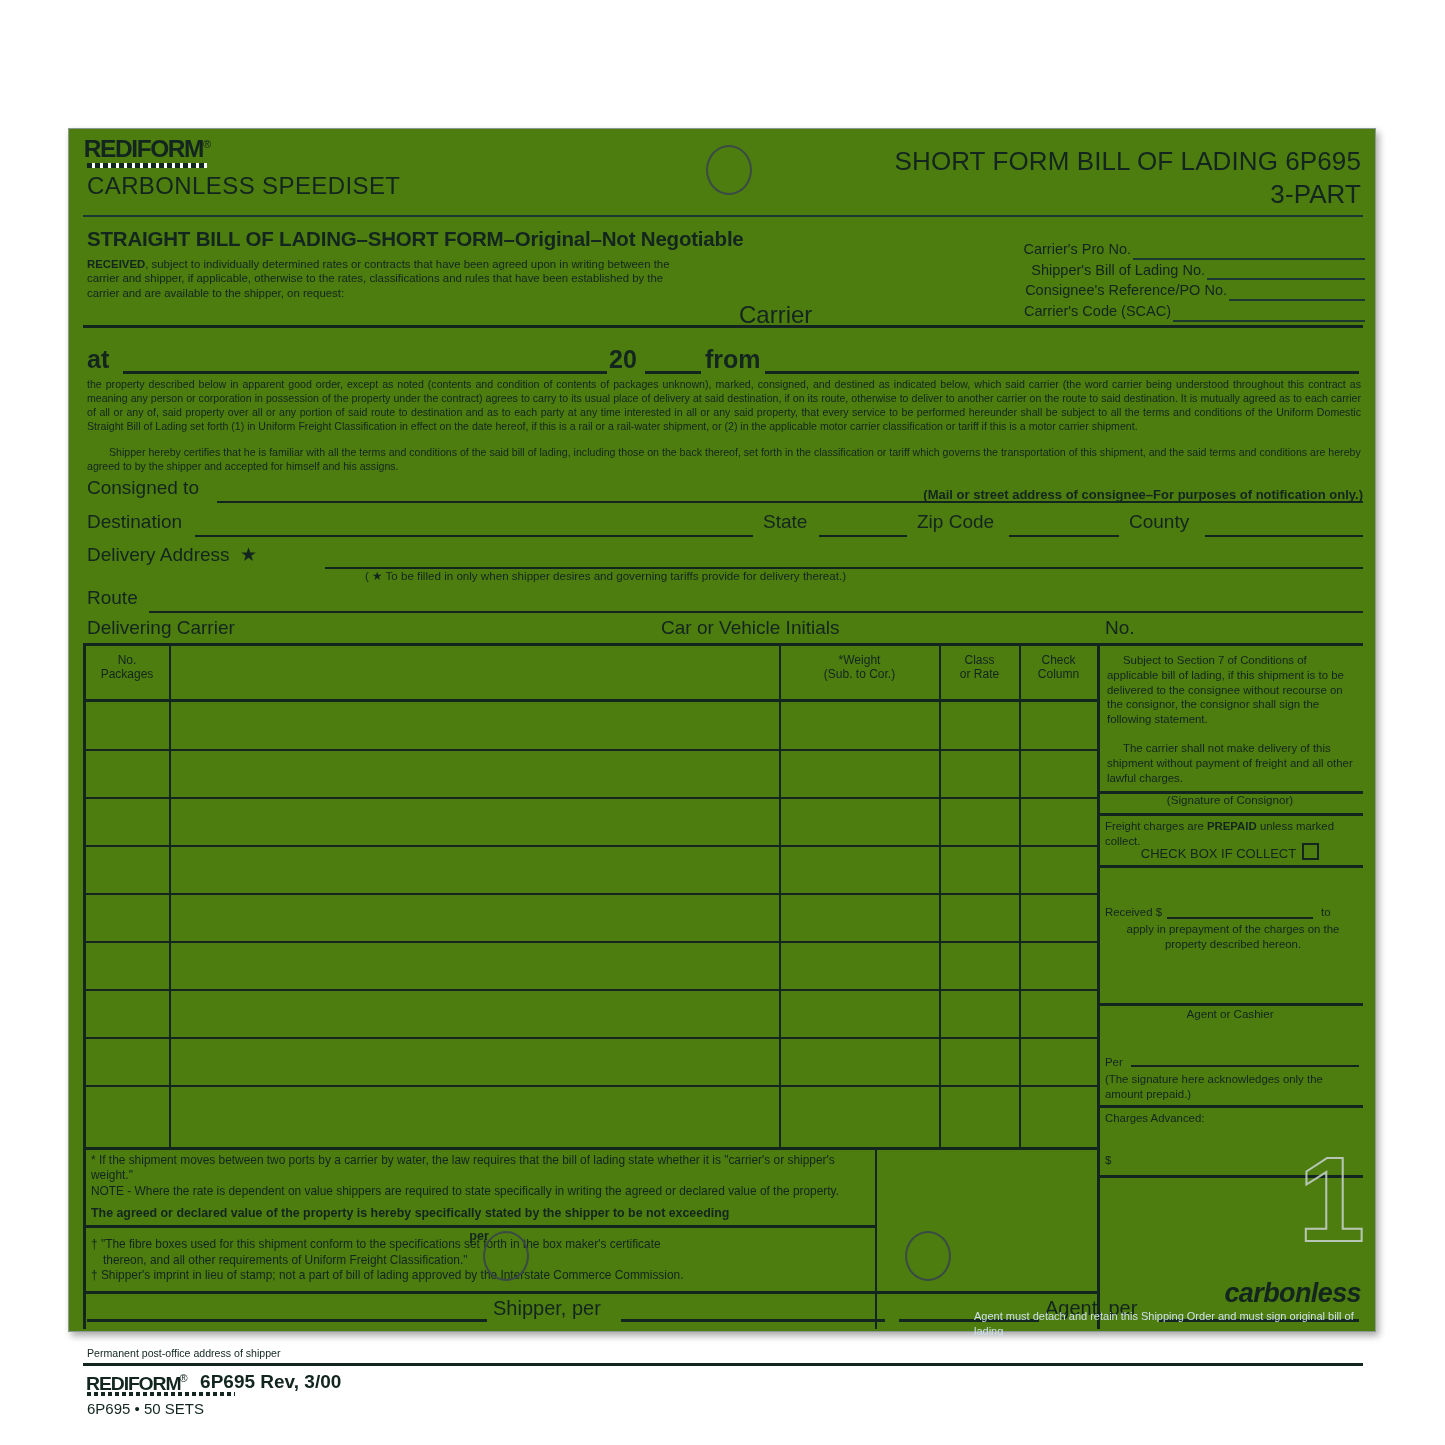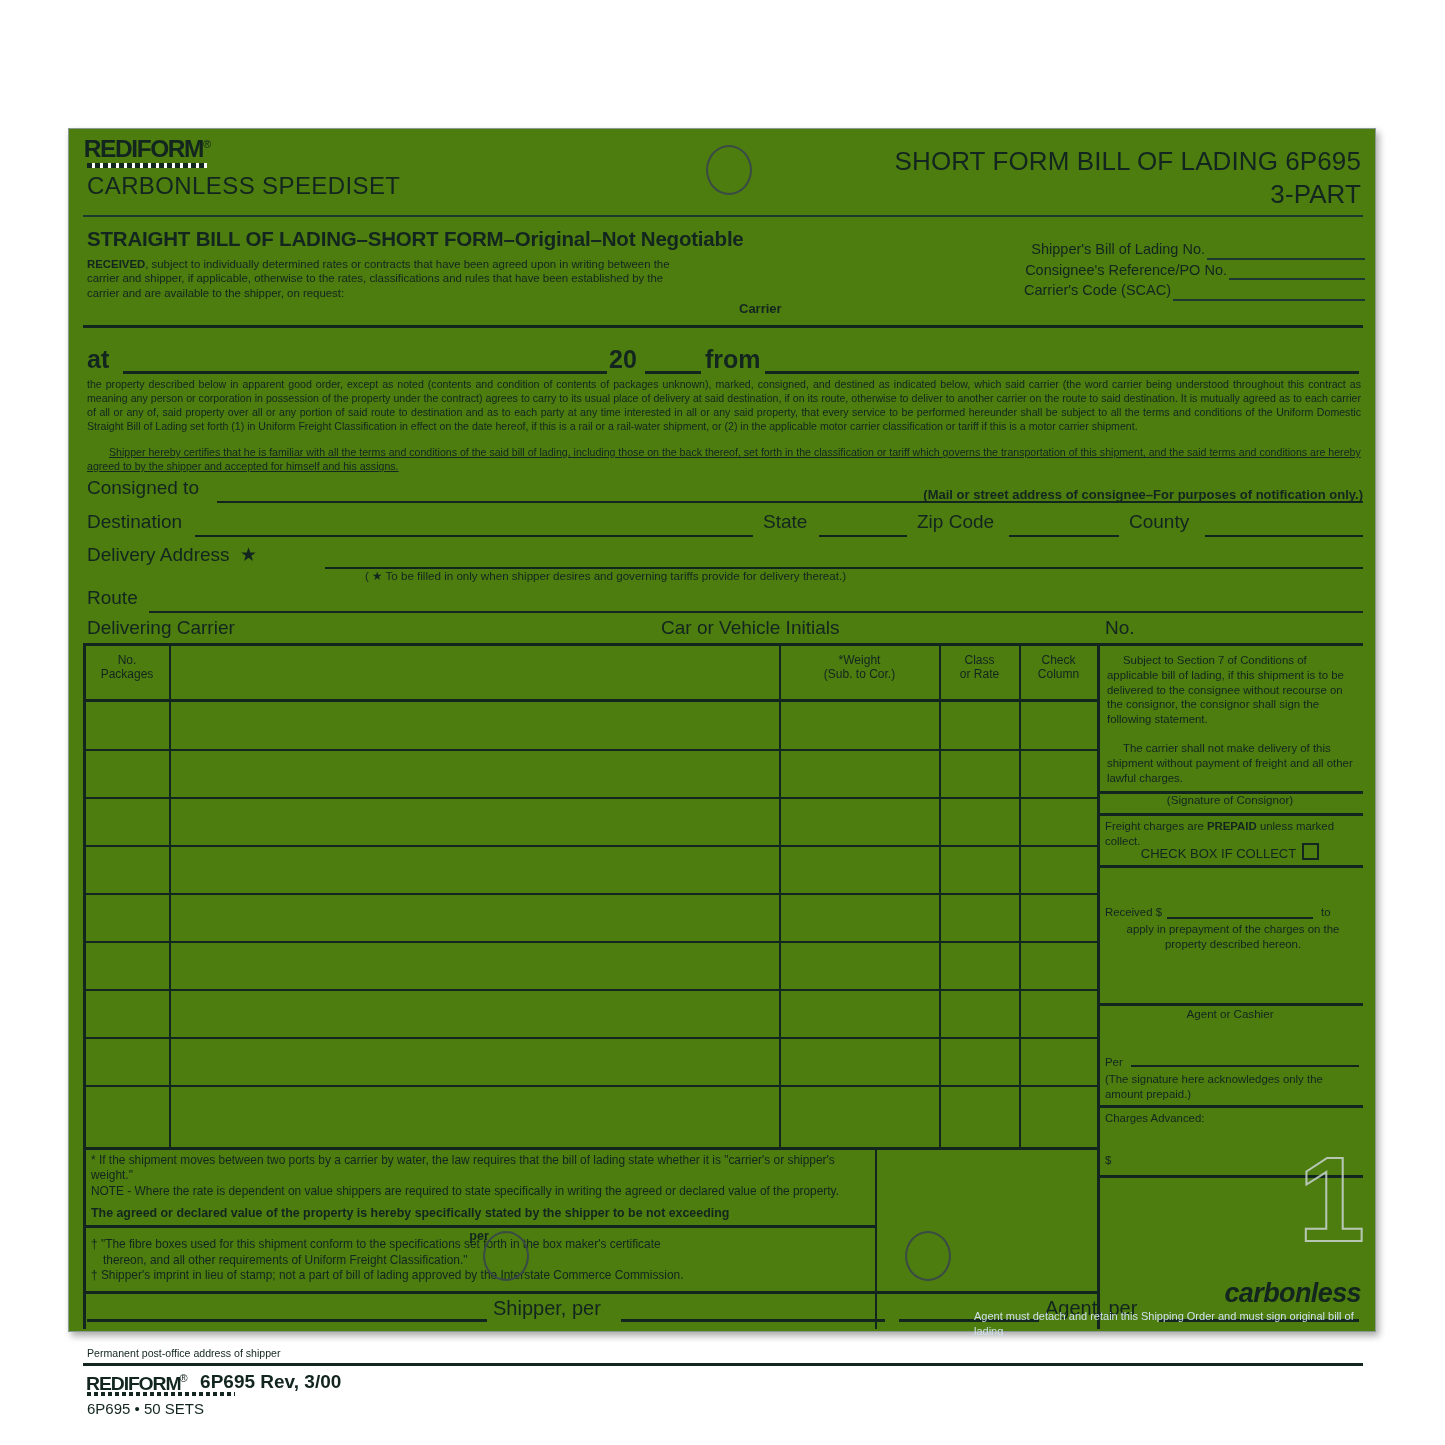--- a/index.html
+++ b/index.html
@@ -35,33 +35,33 @@
   #hole-top{left:637px;top:16px;width:42px;height:46px;border:2.5px solid #3a4a45;border-radius:50%;}
   #hole-b1{left:414px;top:1102px;width:42px;height:46px;border:2.5px solid #3a4a45;border-radius:50%;}
   #hole-b2{left:836px;top:1102px;width:42px;height:46px;border:2.5px solid #3a4a45;border-radius:50%;}
   #title-right{right:14px;top:16px;text-align:right;font-size:26px;letter-spacing:.1px;line-height:1.26;}
   #hdr-rule{left:14px;top:86px;width:1280px;border-bottom:2px solid #1d3731;}
 
   
   #sbol{left:18px;top:98px;font-size:20.5px;font-weight:bold;letter-spacing:-.2px;}
   #received{left:18px;top:128px;width:600px;font-size:11.4px;line-height:1.27;}
   #received b{font-weight:bold;}
-  #carrier-word{left:670px;top:172px;font-size:13px;font-weight:bold;}
+  #carrier-word{left:670px;top:172px;font-size:24px;font-weight:normal;}
 
   .prolist{position:absolute;right:10px;top:110px;width:470px;font-size:14.5px;line-height:1.43;}
   .prorow{display:flex;align-items:flex-end;justify-content:flex-end;white-space:nowrap;}
   .prorow .lbl{}
   .prorow .ln{flex:0 0 auto;border-bottom:2px solid #1d3731;height:15px;margin-left:2px;}
 
   
   #atrow{left:18px;top:216px;width:1272px;height:34px;}
   .big{font-size:25px;font-weight:bold;}
 
   #para1{left:18px;top:248px;width:1274px;font-size:10.6px;line-height:1.33;text-align:justify;}
-  #para2{left:18px;top:316px;width:1274px;font-size:10.6px;line-height:1.33;text-indent:22px;text-decoration:underline;}
+  #para2{left:18px;top:316px;width:1274px;font-size:10.6px;line-height:1.33;text-indent:22px;}
 
   
   .fld{font-size:19px;}
   #mailnote{right:12px;top:358px;font-size:13px;font-weight:bold;}
   .cellhdr{font-size:12px;line-height:1.2;text-align:center;}
 
   
   .sidetext{font-size:11.4px;line-height:1.3;}
   .sidecenter{text-align:center;font-size:11.6px;}
 
@@ -100,20 +100,24 @@
 
   <div class="abs" id="received">
     <b>RECEIVED</b><span>, subject to individually determined rates or contracts that have been agreed upon in writing between the carrier and shipper, if applicable, otherwise to the rates, classifications and rules that have been established by the carrier and are available to the shipper, on request:</span>
   </div>
 
   <div class="abs" id="carrier-word">Carrier</div>
   <div class="abs" style="left:14px;top:196px;width:960px;border-bottom:3px solid #12251f;"></div>
   <div class="abs" style="left:974px;top:196px;width:320px;border-bottom:3px solid #12251f;"></div>
 
   <div class="prolist">
+    <div class="prorow">
+      <span class="lbl">Carrier's Pro No.</span>
+      <span class="ln" style="width:232px"></span>
+    </div>
     <div class="prorow">
       <span class="lbl">Shipper's Bill of Lading No.</span>
       <span class="ln" style="width:158px"></span>
     </div>
     <div class="prorow">
       <span class="lbl">Consignee's Reference/PO No.</span>
       <span class="ln" style="width:136px"></span>
     </div>
     <div class="prorow">
       <span class="lbl">Carrier's Code (SCAC)</span>

